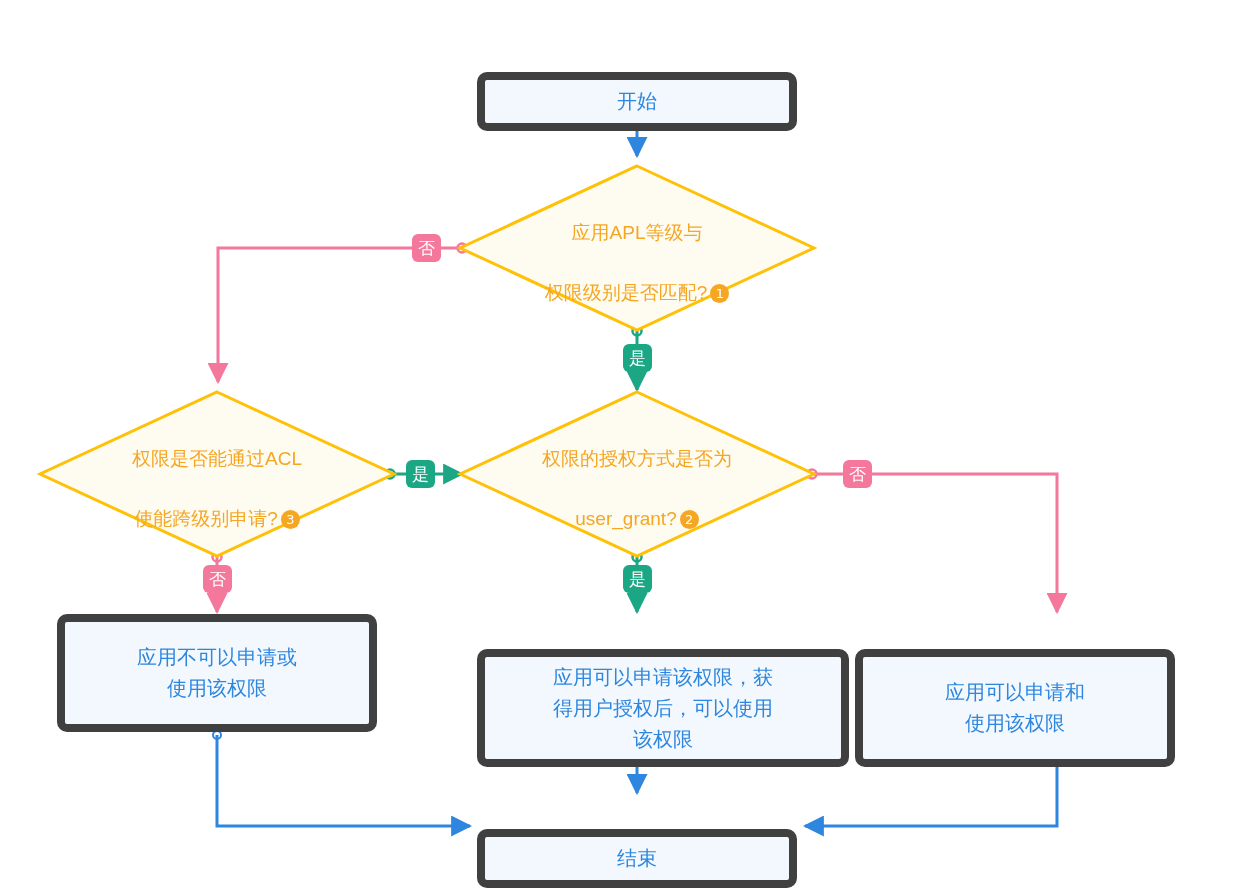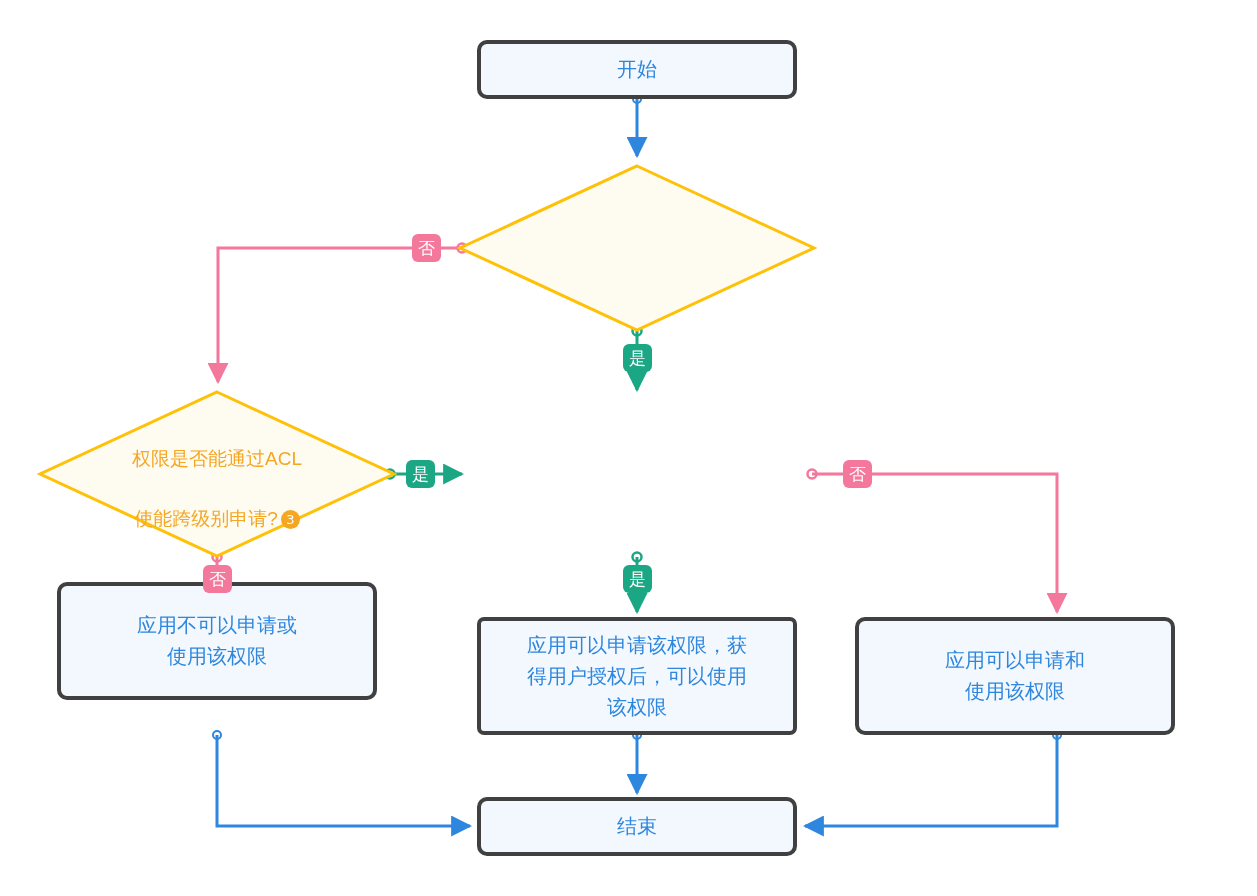--- a/index.html
+++ b/index.html
@@ -23,31 +23,32 @@
     top: 0;
     width: 1257px;
     height: 896px;
     pointer-events: none;
   }
 
   
   .node-box {
     position: absolute;
     background: #F2F8FD;
-    border: 4px solid #404040;
+    border: 8px solid #404040;
     border-radius: 10px;
     display: flex;
     align-items: center;
     justify-content: center;
     text-align: center;
     color: #2E86DE;
     font-size: 20px;
     line-height: 1.55;
     padding: 6px 14px;
     white-space: pre-line;
+    margin-top: 32px;
   }
 
   
   .node-diamond {
     position: absolute;
     display: flex;
     align-items: center;
     justify-content: center;
   }
   .node-diamond .shape {
@@ -177,39 +178,52 @@
   </svg>
 
   <div class="node-box" style="left:477px; top:40px; width:320px; height:59px;">
     <span>开始</span>
   </div>
 
   <div class="node-diamond" style="left:457px; top:163px; width:360px; height:170px;">
     <svg class="shape" viewBox="0 0 360 170" preserveAspectRatio="none">
       <polygon points="180,3 357,85 180,167 3,85" fill="#FEFBF0" stroke="#FFC107" stroke-width="3"></polygon>
     </svg>
+    <div class="dlabel">
+      <span>应用APL等级与</span><br>
+      <span>权限级别是否匹配?</span><span class="circ-num">1</span>
+    </div>
   </div>
 
   <div class="node-diamond" style="left:37px; top:389px; width:360px; height:170px;">
     <svg class="shape" viewBox="0 0 360 170" preserveAspectRatio="none">
       <polygon points="180,3 357,85 180,167 3,85" fill="#FEFBF0" stroke="#FFC107" stroke-width="3"></polygon>
     </svg>
     <div class="dlabel">
       <span>权限是否能通过ACL</span><br>
       <span>使能跨级别申请?</span><span class="circ-num">3</span>
     </div>
   </div>
 
+  <div class="node-diamond" style="left:457px; top:389px; width:360px; height:170px;">
+    <svg class="shape" viewBox="0 0 360 170" preserveAspectRatio="none">
+      <polygon points="180,3 357,85 180,167 3,85" fill="#FEFBF0" stroke="#FFC107" stroke-width="3"></polygon>
+    </svg>
+    <div class="dlabel">
+      <span>权限的授权方式是否为</span><br>
+      <span>user_grant?</span><span class="circ-num">2</span>
+    </div>
+  </div>
 
   <div class="node-box" style="left:57px; top:582px; width:320px; height:118px;">
     <span>应用不可以申请或
 使用该权限</span>
   </div>
 
-  <div class="node-box" style="left:477px; top:617px; width:320px; height:118px;border-radius:7px;">
+  <div class="node-box" style="left:477px; top:617px; width:372px; height:118px;">
     <span>应用可以申请该权限，获
 得用户授权后，可以使用
 该权限</span>
   </div>
 
   <div class="node-box" style="left:855px; top:617px; width:320px; height:118px;">
     <span>应用可以申请和
 使用该权限</span>
   </div>
 

